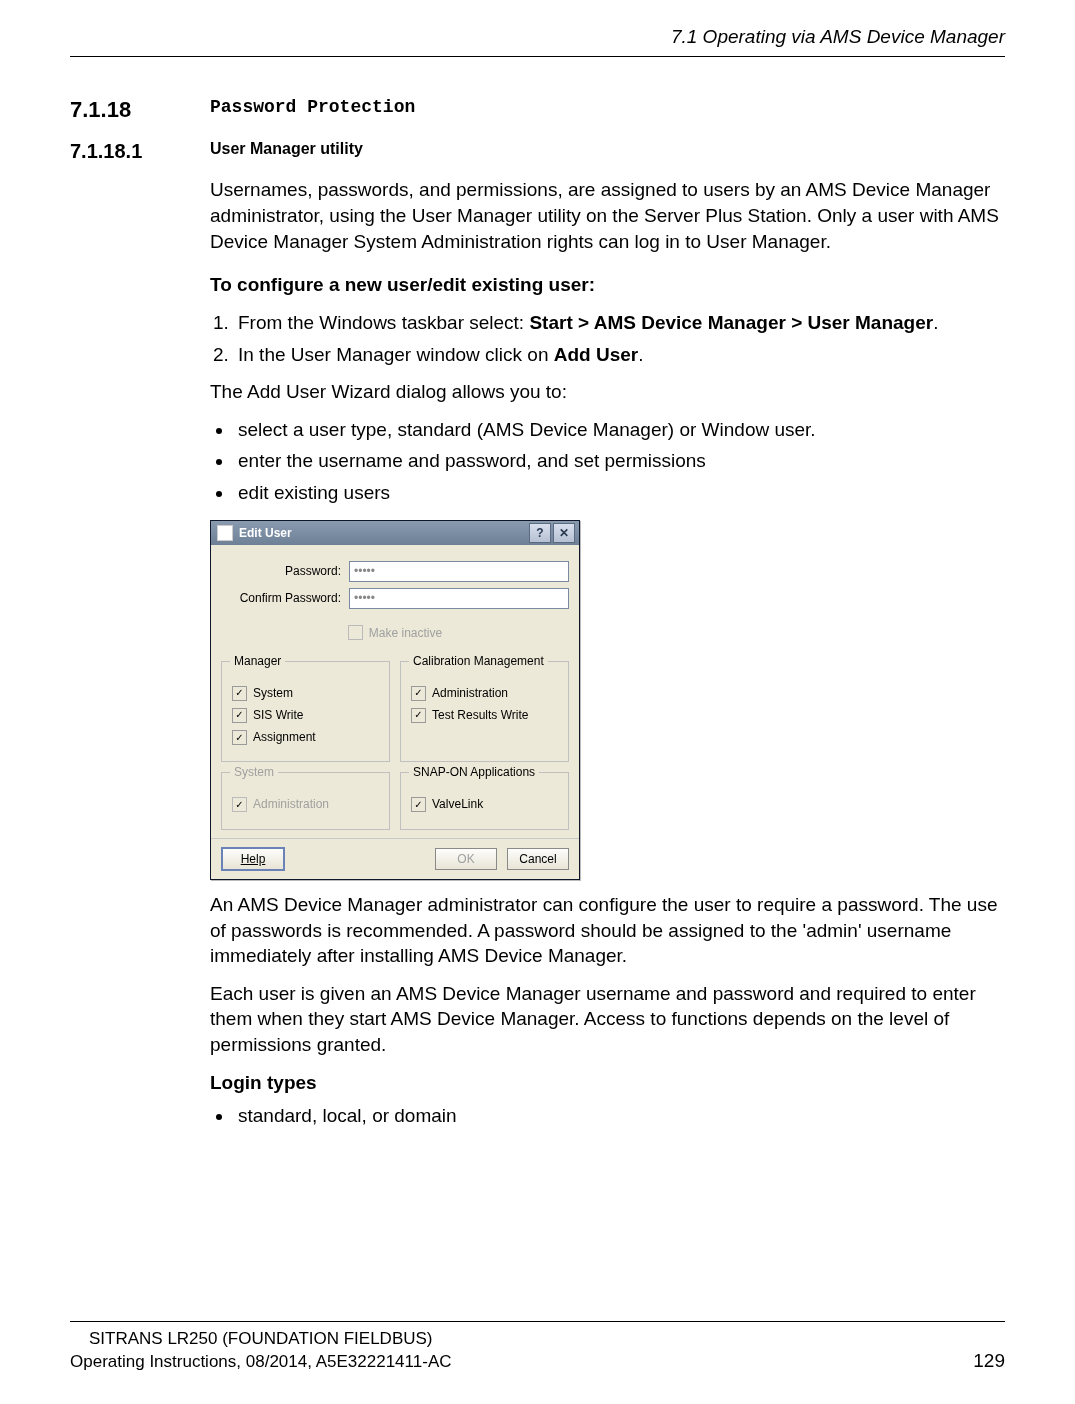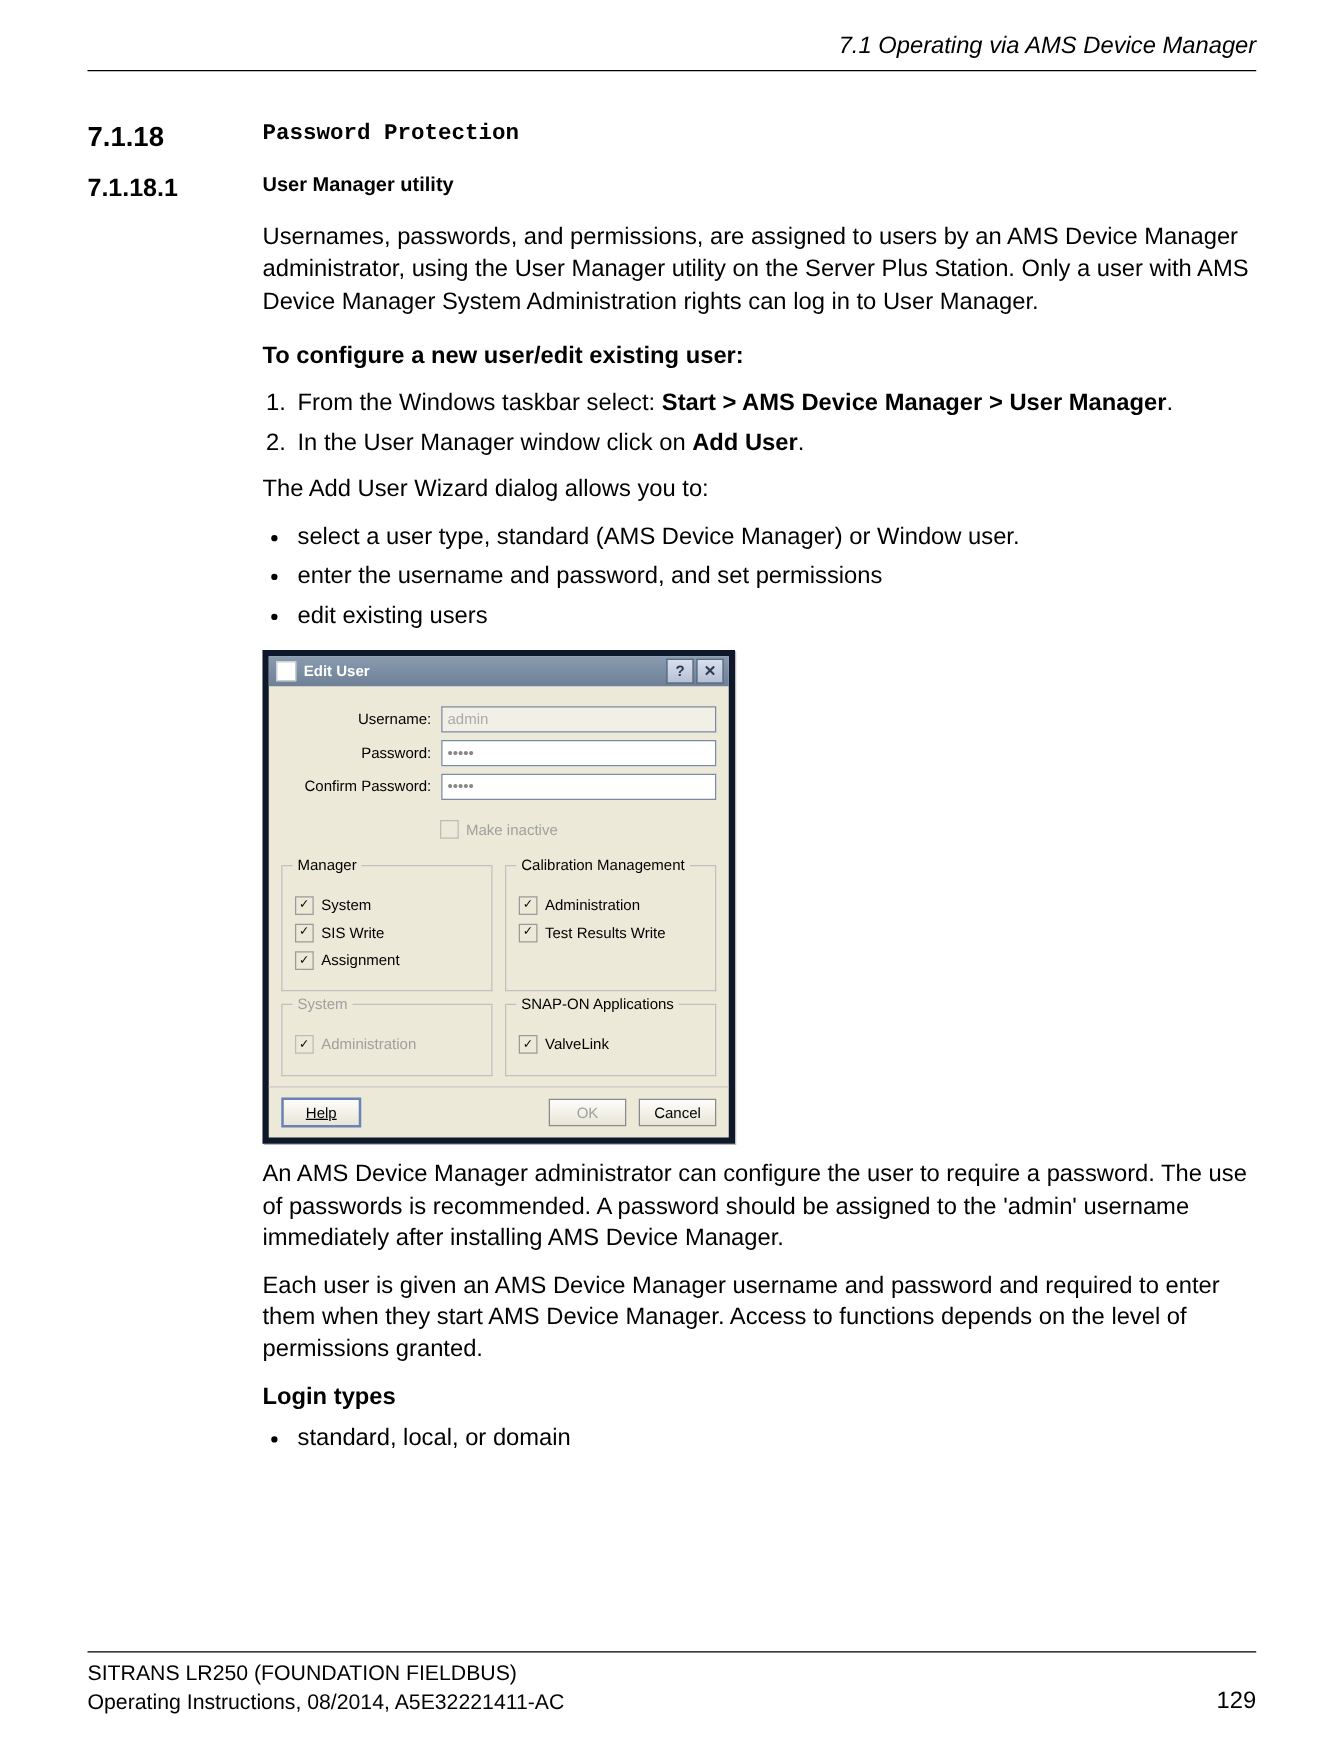--- a/index.html
+++ b/index.html
@@ -41,21 +41,21 @@
 
     ul.bullets { list-style: disc; margin: 8px 0 8px 24px; padding: 0; }
     ul.bullets li { margin: 6px 0; padding-left: 4px; }
 
     b { font-weight: 700; }
 
     
     .dlg-wrap { margin: 14px 0 12px 0; }
     .dlg {
       width: 368px;
-      border: 5px solid #0f172a;
+      border: 1px solid #0f172a;
       background: #ece9d8;
       font-family: Tahoma, Arial, sans-serif;
       font-size: 12px;
       color: #000;
       box-shadow: 1px 1px 0 #bbb;
     }
     .dlg-title {
       height: 24px;
       background: linear-gradient(#8a9bb0, #6d8096);
       color: #fff;
@@ -138,21 +138,21 @@
     .dlg-btn.disabled { color:#a0a0a0; }
     .foot-spacer { flex:1; }
 
     
     .pgfoot {
       position: absolute;
       left: 70px; right: 70px; bottom: 30px;
       font-size: 17px;
     }
     .pgfoot-rule { border:0; border-top:1.2px solid #000; margin:0 0 6px 0; }
-    .pgfoot-row { display:flex; justify-content: space-between; align-items: flex-end; }
+    .pgfoot-row { display:flex; justify-content: space-between; align-items: flex-end; text-align: center; }
     .pgfoot-left { line-height:1.35; }
     .pgnum { font-size: 19px; }
 
     .inline-bold { font-weight:700; }
   </style>
 </head>
 <body>
 
 <div class="hdr">
   <div class="hdr-line2">7.1 Operating via AMS Device Manager</div>
@@ -193,24 +193,20 @@
   <div class="dlg-wrap">
     <div class="dlg">
       <div class="dlg-title">
         <span class="t-icon"></span>
         <span class="t-text">Edit User</span>
         <span class="tb-btn">?</span>
         <span class="tb-btn">✕</span>
       </div>
       <div class="dlg-body">
         <div class="form-row">
-          <div class="form-lbl">Username:</div>
-          <div class="form-inp disabled">admin</div>
-        </div>
-        <div class="form-row">
           <div class="form-lbl">Password:</div>
           <div class="form-inp">•••••</div>
         </div>
         <div class="form-row">
           <div class="form-lbl">Confirm Password:</div>
           <div class="form-inp">•••••</div>
         </div>
 
         <div class="mkrow">
           <span class="chk off dis"></span>

